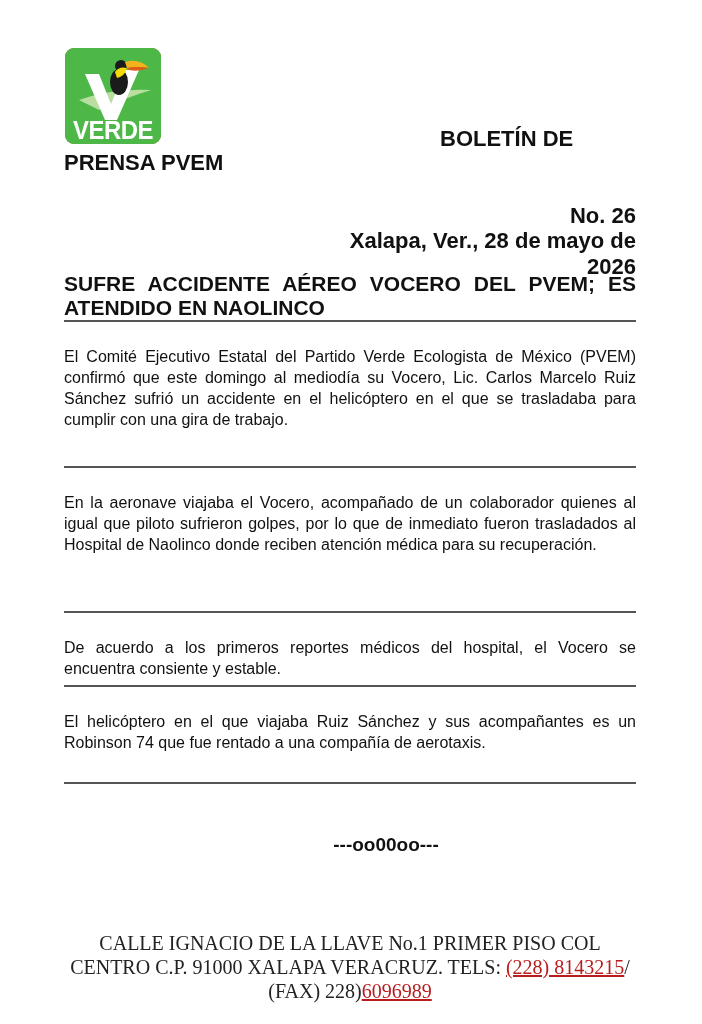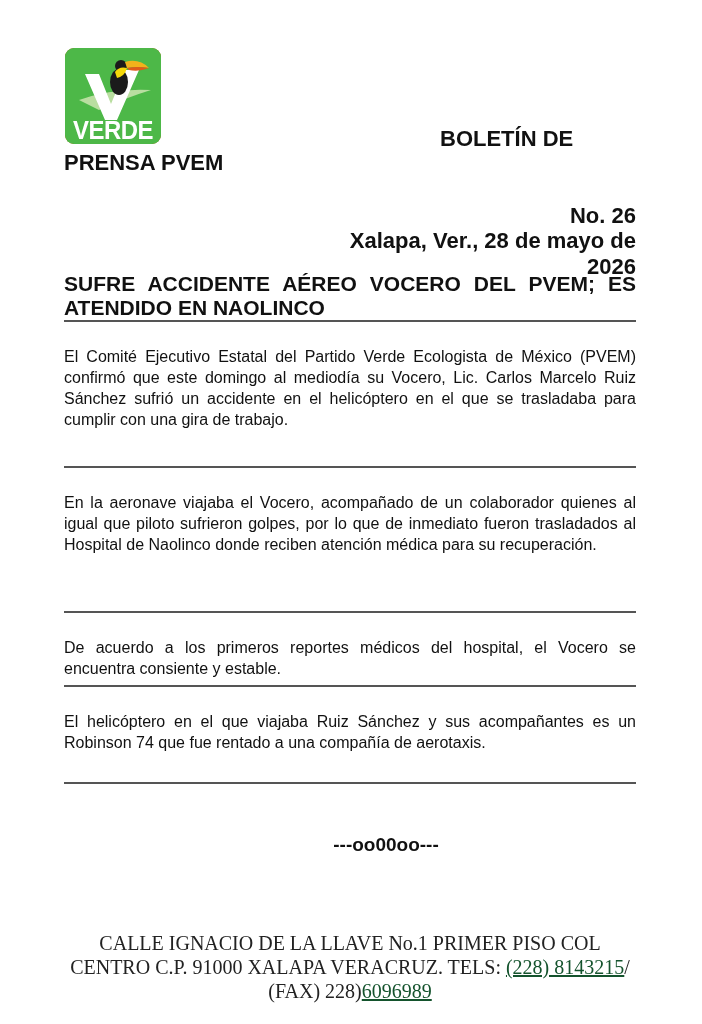--- a/index.html
+++ b/index.html
@@ -7,21 +7,21 @@
     .abs { position:absolute; }
     .logo { left:65px; top:48px; width:96px; height:96px; background:#a16207; border-radius:9px; overflow:hidden; }
     .logo svg { display:block; }
     .hdr { font-weight:bold; font-size:22px; }
     .right { text-align:right; }
     .para { left:64px; width:572px; font-size:16px; line-height:21px; text-align:justify; text-align-last:left; }
     .rule { left:64px; width:572px; height:2px; background:#555; }
     .title { left:64px; width:572px; font-size:21px; font-weight:bold; line-height:24px; text-align:justify; text-align-last:left; }
     .sep { left:0; width:702px; text-align:center; font-weight:bold; font-size:19px; }
     .footer { left:60px; width:580px; text-align:center; font-family:"Liberation Serif", serif; font-size:20px; line-height:24px; color:#222; }
-    .footer a { color:#14532d; text-decoration:underline; }
+    .footer a { color:#b91c1c; text-decoration:underline; }
   </style>
 </head>
 <body>
 
 <div class="abs logo">
   <svg width="96" height="96" viewBox="0 0 96 96">
     <rect width="96" height="96" fill="#4db848"></rect>
 
     <path d="M14 52 Q48 40 86 42 Q60 50 34 62 Z" fill="#b9dea0"></path>
 

